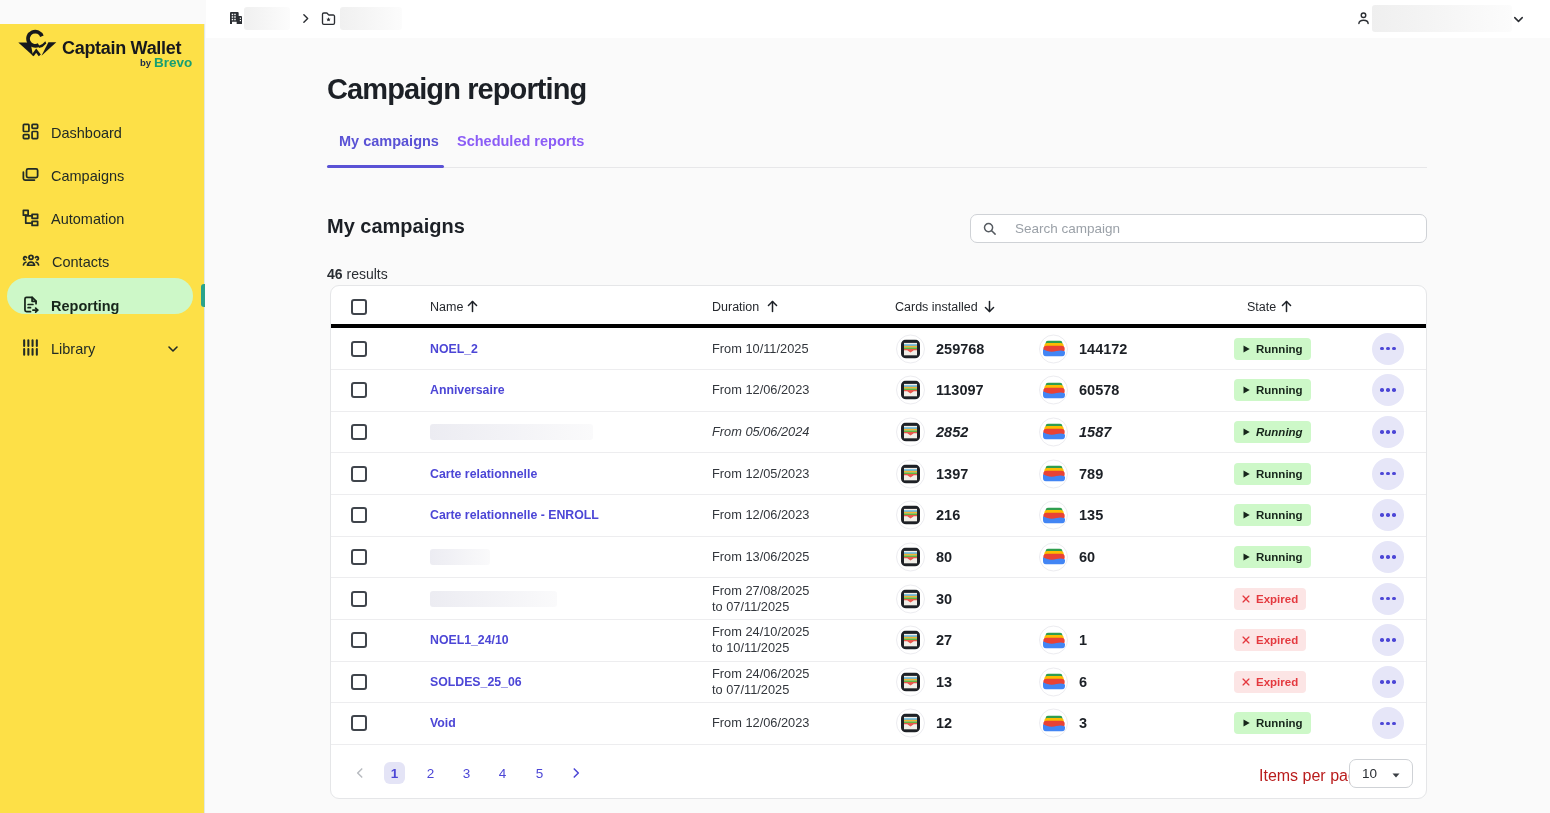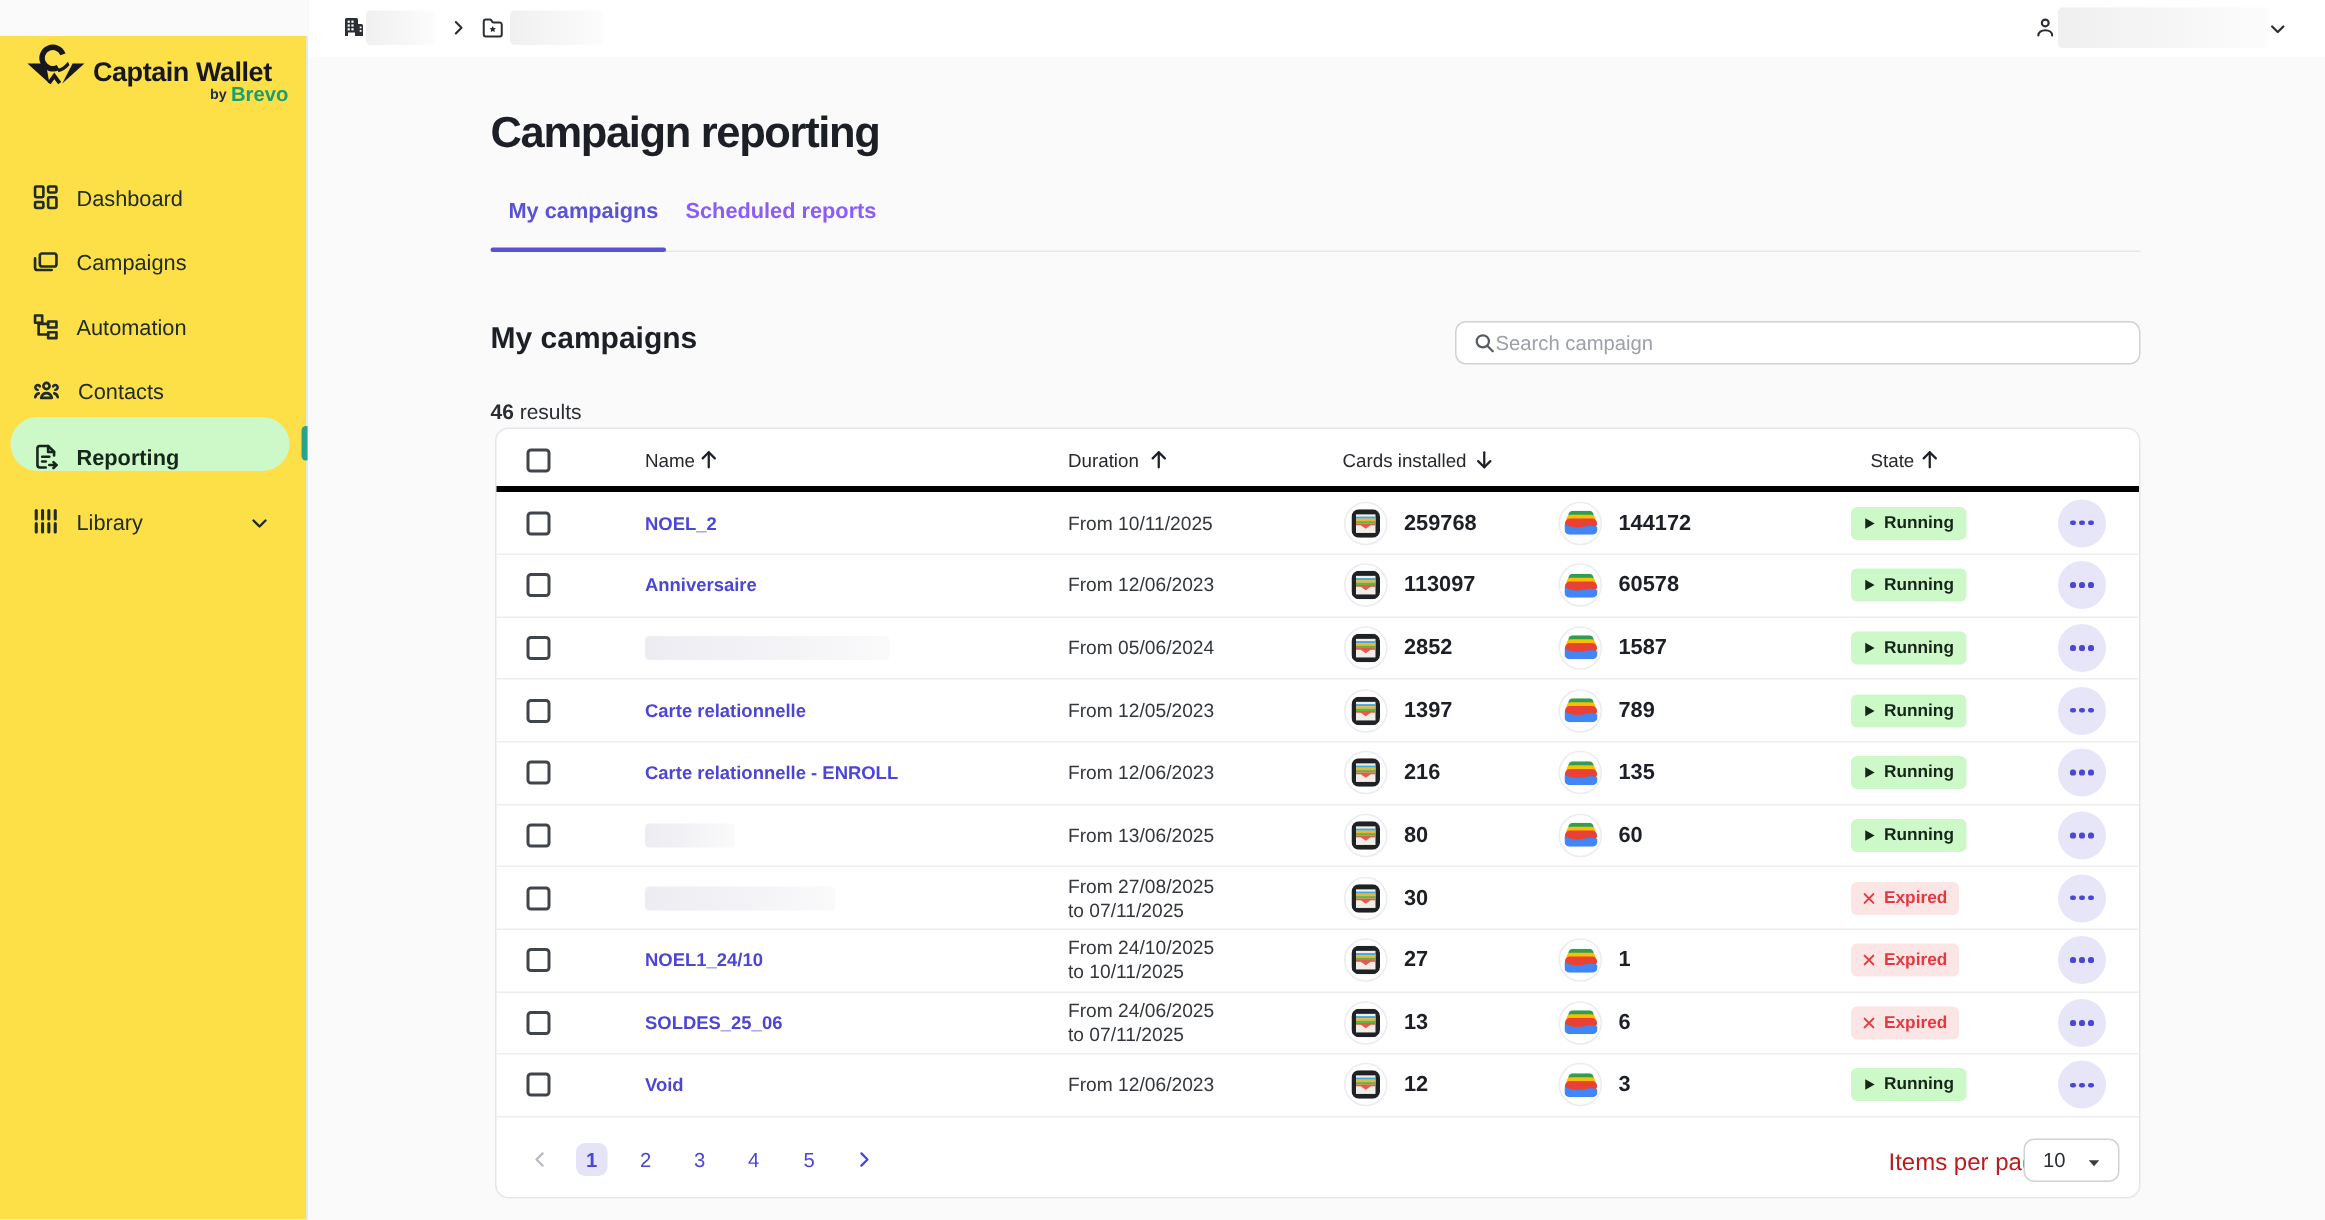--- a/index.html
+++ b/index.html
@@ -22,21 +22,21 @@
   .userbar-blur { background:linear-gradient(90deg,#efefef,#fcfcfc); border-radius:3px; }
 
   
   .h1 { left:327px; top:73px; font-size:29px; font-weight:bold; color:#1c2026; letter-spacing:-0.9px; }
   .tab { font-size:14.5px; font-weight:bold; }
   .tab-line { left:327px; top:167px; width:1100px; height:1px; background:#e7e7e9; }
   .tab-underline { left:327px; top:165px; width:117px; height:3px; background:#5a52d5; border-radius:2px; }
 
   .sec-title { left:327px; top:215px; font-size:20px; font-weight:bold; color:#1c2026; }
   .search { left:970px; top:214px; width:457px; height:29px; background:#fff; border:1px solid #cfd2d6; border-radius:7px; display:flex; align-items:center; }
-  .search .ph { color:#9ba1a8; font-size:13.5px; margin-left:0; }
+  .search .ph { color:#9ba1a8; font-size:13.5px; margin-left:18px; }
   .results { left:327px; top:266px; font-size:14px; color:#2a2e33; }
 
   
   .card { left:330px; top:285px; width:1097px; height:514px; background:#fff; border:1px solid #e5e6e8; border-radius:9px; }
   .hdr { position:absolute; top:0; left:0; width:100%; height:42px; border-bottom:4px solid #000000; font-size:12.5px; color:#25282d; }
   .row { position:absolute; left:0; width:100%; height:42px; border-bottom:1px solid #ededef; }
   .cb { position:absolute; left:20px; top:50%; margin-top:-8px; width:16px; height:16px; border:2px solid #40454c; border-radius:3px; background:#fff; }
   .name { position:absolute; left:99px; top:50%; transform:translateY(-50%); font-size:12.3px; color:#4c46d6; font-weight:bold; }
   .name-blur { position:absolute; left:99px; top:50%; transform:translateY(-50%); height:16px; background:linear-gradient(90deg,#ececf2,#fafafb); border-radius:3px; }
   .dur { position:absolute; left:381px; top:50%; transform:translateY(-50%); font-size:12.8px; color:#33373d; line-height:16px; }
@@ -273,21 +273,21 @@
       <div class="cnt" style="left:748px;">60578</div>
       <div class="badge run"><svg width="10" height="10" viewBox="0 0 24 24" style="margin-right:5px">
           <path d="M6 3.5l15 8.5-15 8.5z" fill="#17261b"></path>
         </svg>Running</div>
       <div class="dots">
         <i></i>
         <i></i>
         <i></i>
       </div>
     </div>
-<div class="row" style="top:125.3px;">
+<div class="row" style="top:125.3px;font-style:italic;">
       <div class="cb"></div>
       <div class="name-blur" style="width:163px;"></div>
       <div class="dur">From 05/06/2024</div>
       <div class="icirc" style="left:565px;">
         <svg width="19" height="19" viewBox="0 0 19 19">
           <use href="#aw"></use>
         </svg>
       </div>
       <div class="cnt" style="left:605px;">2852</div>
       <div class="icirc" style="left:708px;">

